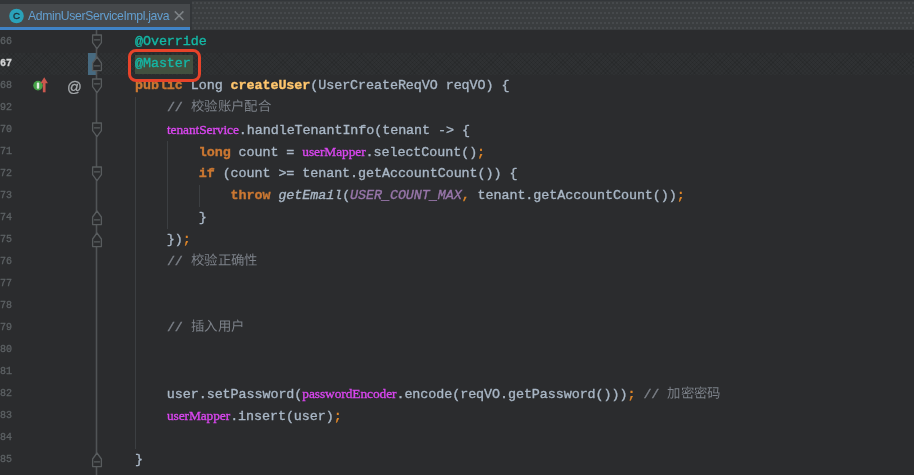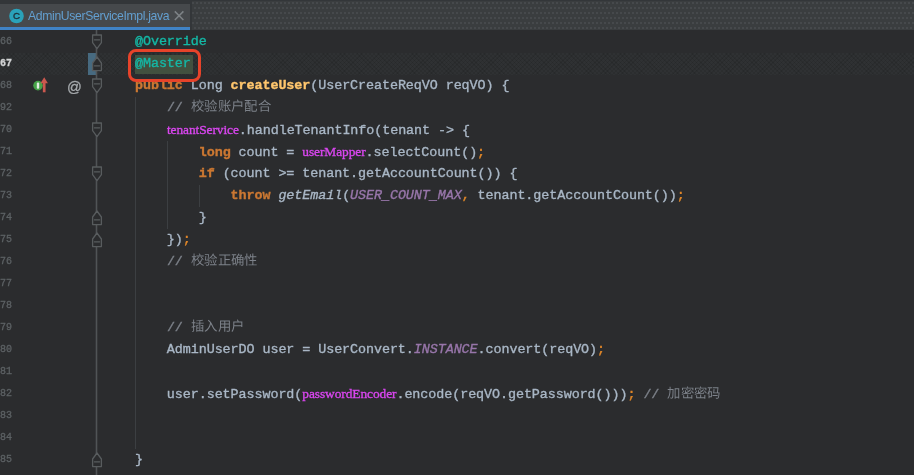--- a/index.html
+++ b/index.html
@@ -161,33 +161,33 @@
 <div class="code" style="top:317px">    <span class="c">// <svg class="cj">
           <use href="#g9"></use>
         </svg><svg class="cj">
           <use href="#g10"></use>
         </svg><svg class="cj">
           <use href="#g11"></use>
         </svg><svg class="cj">
           <use href="#g3"></use>
         </svg></span></div>
 <div class="num" style="top:339px">80</div>
-<div class="code" style="top:339px">    AdminUserDO user = UserConvert.<span class="ci">INSTANCE</span>.convert(reqVO)<span class="p">;</span></div>
 <div class="num" style="top:361px">81</div>
 <div class="num" style="top:383px">82</div>
 <div class="code" style="top:383px">    user.setPassword(<span class="v">passwordEncoder</span>.encode(reqVO.getPassword()))<span class="p">;</span> <span class="c">// <svg class="cj">
           <use href="#g16"></use>
         </svg><svg class="cj">
           <use href="#g17"></use>
         </svg><svg class="cj">
           <use href="#g17"></use>
         </svg><svg class="cj">
           <use href="#g18"></use>
         </svg></span></div>
 <div class="num" style="top:405px">83</div>
+<div class="code" style="top:405px">    <span class="v">userMapper</span>.insert(user)<span class="p">;</span></div>
 <div class="num" style="top:427px">84</div>
 <div class="num" style="top:449px">85</div>
 <div class="code" style="top:449px">}</div>
   <svg width="914" height="475" style="position:absolute;left:0;top:0;pointer-events:none">
     <line x1="96.5" y1="30" x2="96.5" y2="475" stroke="#505456" stroke-width="1.6"></line>
     <text x="67" y="91.5" font-family="Liberation Sans" font-size="14.6" fill="#a6aaad" stroke="#a6aaad" stroke-width="0.3">@</text>
 <path class="fm" d="M92.6 35 H101.4 V42.6 L97 48.6 L92.6 42.6 Z"></path>
       <line class="fm" x1="94.4" y1="39.8" x2="99.6" y2="39.8"></line>
 <path class="fm" d="M92.6 79 H101.4 V86.6 L97 92.6 L92.6 86.6 Z"></path>
       <line class="fm" x1="94.4" y1="83.8" x2="99.6" y2="83.8"></line>

